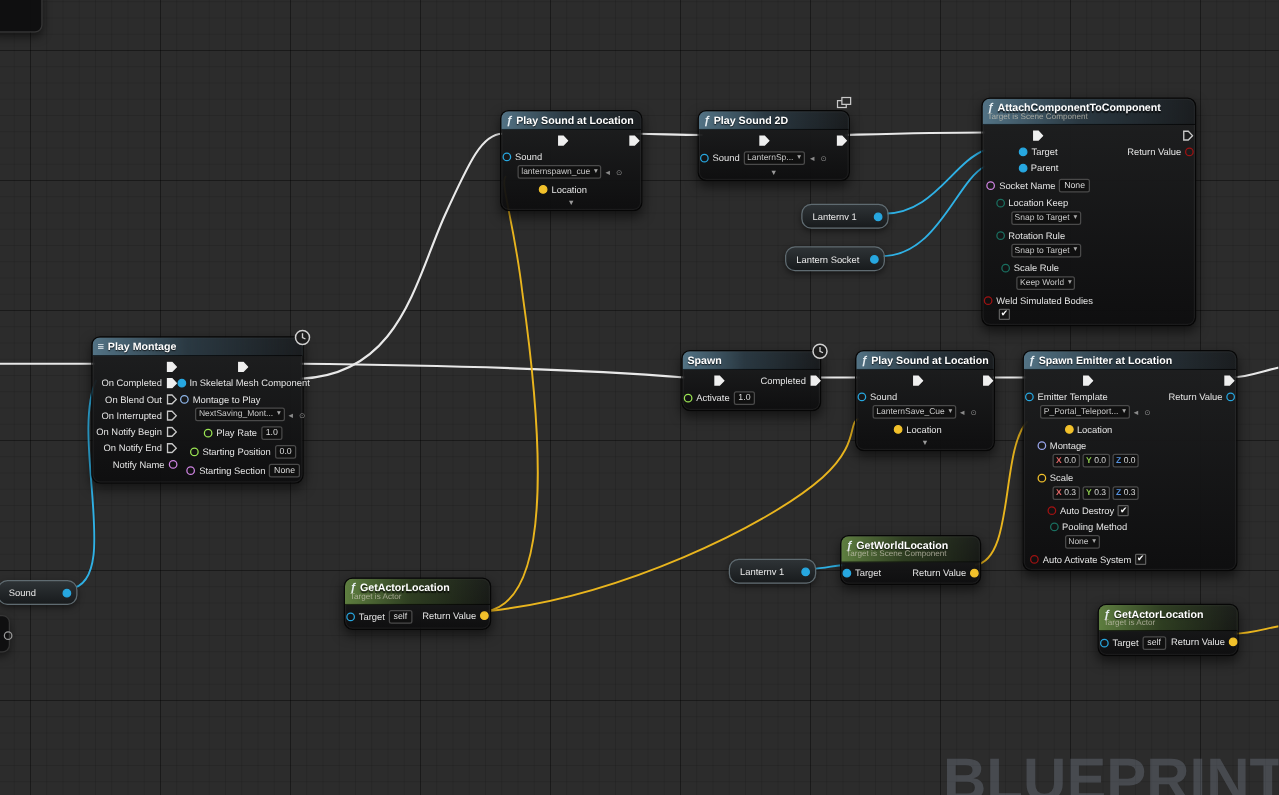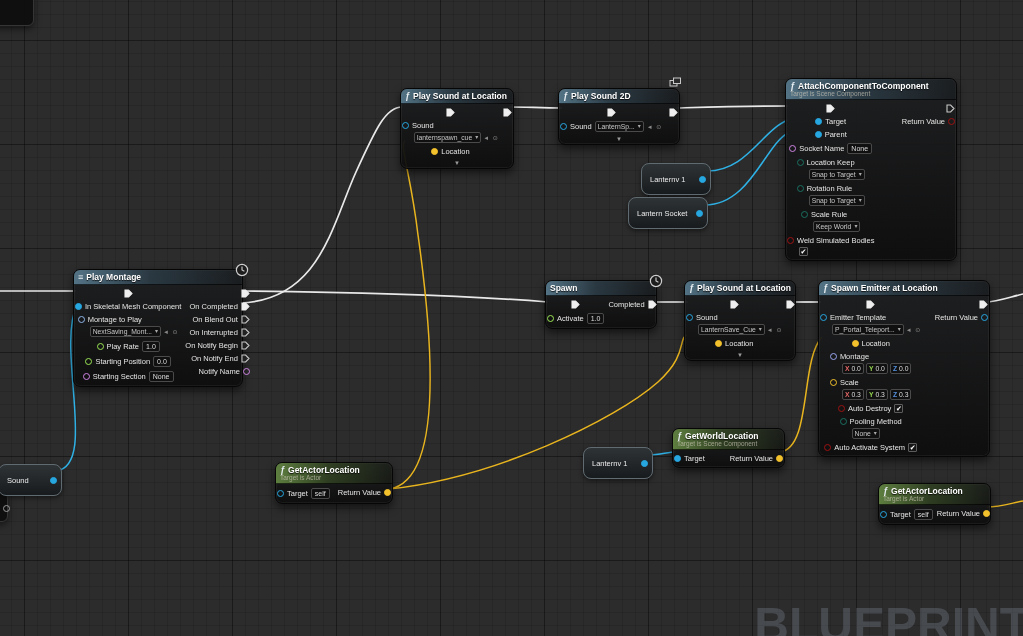--- a/index.html
+++ b/index.html
@@ -48,21 +48,21 @@
   .ddt{overflow:hidden;text-overflow:ellipsis;white-space:nowrap;max-width:66px}
   .caret{font-size:6px;color:#aaa}
   .aicons{font-size:6px;color:#8a8a8a;letter-spacing:1px;white-space:nowrap}
   .fbox{background:#101010;border:1px solid #4a4a4a;border-radius:2px;padding:0 2px;font-size:6.8px;line-height:9px;color:#ddd;display:inline-flex;gap:2px}
   .ax{font-weight:bold}
   .axX{color:#e06666}.axY{color:#93d34f}.axZ{color:#5592e0}
   .cb{width:9px;height:9px;background:#151515;border:1px solid #5d5d5d;border-radius:1px;display:inline-flex;align-items:center;justify-content:center;font-size:7px;color:#fff;line-height:9px}
   .collapse{text-align:center;color:#9a9a9a;font-size:6px;padding:0 0 2px}
   .clock{position:absolute;top:-7px;right:-7px}
   .screens{position:absolute;top:-12px;right:-3px}
-  .pill{position:absolute;height:32px;background:linear-gradient(#2e3336,#181b1d);border:1px solid #5f6b71;
+  .pill{position:absolute;height:20px;background:linear-gradient(#2e3336,#181b1d);border:1px solid #5f6b71;
     border-radius:8px;display:flex;align-items:center;gap:4px;padding:0 4px 0 8px;font-size:7.5px;color:#eaeaea;
     box-shadow:0 2px 5px rgba(0,0,0,.5)}
   .ptitle{white-space:nowrap}
   .stub{position:absolute;background:rgba(14,14,15,.95);border:1px solid #353535;border-radius:6px;
     box-shadow:0 3px 7px rgba(0,0,0,.5)}
   .stubpin{position:absolute;right:-3px;top:12px}
 </style>
 </head>
 <body>
 
@@ -261,20 +261,61 @@
         </div>
       </div>
       <div class="node impure" style="left: 73px; top: 269px; width: 170px;">
         <div class="hdr">
           <div class="hrow">
             <span class="hico">≡</span>
             <span class="htitle">Play Montage</span>
           </div>
         </div>
         <div class="body">
+          <div class="col right">
+            <div class="prow">
+              <svg class="pex" width="9" height="9" viewBox="0 0 9 9">
+                <path d="M1,1 L4.6,1 L8,4.5 L4.6,8 L1,8 Z" fill="#efefef" stroke="#efefef" stroke-width="1.1"></path>
+              </svg>
+            </div>
+            <div class="prow">
+              <svg class="pex" width="9" height="9" viewBox="0 0 9 9">
+                <path d="M1,1 L4.6,1 L8,4.5 L4.6,8 L1,8 Z" fill="#efefef" stroke="#efefef" stroke-width="1.1"></path>
+              </svg>
+              <span class="plabel">On Completed</span>
+            </div>
+            <div class="prow">
+              <svg class="pex" width="9" height="9" viewBox="0 0 9 9">
+                <path d="M1,1 L4.6,1 L8,4.5 L4.6,8 L1,8 Z" fill="none" stroke="#c8c8c8" stroke-width="1.1"></path>
+              </svg>
+              <span class="plabel">On Blend Out</span>
+            </div>
+            <div class="prow">
+              <svg class="pex" width="9" height="9" viewBox="0 0 9 9">
+                <path d="M1,1 L4.6,1 L8,4.5 L4.6,8 L1,8 Z" fill="none" stroke="#c8c8c8" stroke-width="1.1"></path>
+              </svg>
+              <span class="plabel">On Interrupted</span>
+            </div>
+            <div class="prow">
+              <svg class="pex" width="9" height="9" viewBox="0 0 9 9">
+                <path d="M1,1 L4.6,1 L8,4.5 L4.6,8 L1,8 Z" fill="none" stroke="#c8c8c8" stroke-width="1.1"></path>
+              </svg>
+              <span class="plabel">On Notify Begin</span>
+            </div>
+            <div class="prow">
+              <svg class="pex" width="9" height="9" viewBox="0 0 9 9">
+                <path d="M1,1 L4.6,1 L8,4.5 L4.6,8 L1,8 Z" fill="none" stroke="#c8c8c8" stroke-width="1.1"></path>
+              </svg>
+              <span class="plabel">On Notify End</span>
+            </div>
+            <div class="prow">
+              <span class="pdot" style="border-color:#cf84e2;"></span>
+              <span class="plabel">Notify Name</span>
+            </div>
+          </div>
           <div class="col left">
             <div class="prow">
               <svg class="pex" width="9" height="9" viewBox="0 0 9 9">
                 <path d="M1,1 L4.6,1 L8,4.5 L4.6,8 L1,8 Z" fill="#efefef" stroke="#efefef" stroke-width="1.1"></path>
               </svg>
             </div>
             <div class="prow">
               <span class="pdot" style="border-color:#27a7e0;background:#27a7e0;"></span>
               <span class="plabel">In Skeletal Mesh Component</span>
             </div>
@@ -298,61 +339,20 @@
             </div>
             <div class="prow">
               <span class="pdot" style="border-color:#9be553;"></span>
               <span class="plabel">Starting Position</span>
               <span class="vbox">0.0</span>
             </div>
             <div class="prow">
               <span class="pdot" style="border-color:#cf84e2;"></span>
               <span class="plabel">Starting Section</span>
               <span class="vbox">None</span>
-            </div>
-          </div>
-          <div class="col right">
-            <div class="prow">
-              <svg class="pex" width="9" height="9" viewBox="0 0 9 9">
-                <path d="M1,1 L4.6,1 L8,4.5 L4.6,8 L1,8 Z" fill="#efefef" stroke="#efefef" stroke-width="1.1"></path>
-              </svg>
-            </div>
-            <div class="prow">
-              <svg class="pex" width="9" height="9" viewBox="0 0 9 9">
-                <path d="M1,1 L4.6,1 L8,4.5 L4.6,8 L1,8 Z" fill="#efefef" stroke="#efefef" stroke-width="1.1"></path>
-              </svg>
-              <span class="plabel">On Completed</span>
-            </div>
-            <div class="prow">
-              <svg class="pex" width="9" height="9" viewBox="0 0 9 9">
-                <path d="M1,1 L4.6,1 L8,4.5 L4.6,8 L1,8 Z" fill="none" stroke="#c8c8c8" stroke-width="1.1"></path>
-              </svg>
-              <span class="plabel">On Blend Out</span>
-            </div>
-            <div class="prow">
-              <svg class="pex" width="9" height="9" viewBox="0 0 9 9">
-                <path d="M1,1 L4.6,1 L8,4.5 L4.6,8 L1,8 Z" fill="none" stroke="#c8c8c8" stroke-width="1.1"></path>
-              </svg>
-              <span class="plabel">On Interrupted</span>
-            </div>
-            <div class="prow">
-              <svg class="pex" width="9" height="9" viewBox="0 0 9 9">
-                <path d="M1,1 L4.6,1 L8,4.5 L4.6,8 L1,8 Z" fill="none" stroke="#c8c8c8" stroke-width="1.1"></path>
-              </svg>
-              <span class="plabel">On Notify Begin</span>
-            </div>
-            <div class="prow">
-              <svg class="pex" width="9" height="9" viewBox="0 0 9 9">
-                <path d="M1,1 L4.6,1 L8,4.5 L4.6,8 L1,8 Z" fill="none" stroke="#c8c8c8" stroke-width="1.1"></path>
-              </svg>
-              <span class="plabel">On Notify End</span>
-            </div>
-            <div class="prow">
-              <span class="pdot" style="border-color:#cf84e2;"></span>
-              <span class="plabel">Notify Name</span>
             </div>
           </div>
         </div>
         <div class="clock"><svg width="14" height="14" viewBox="0 0 14 14">
             <circle cx="7" cy="7" r="5.6" fill="#1d1d1d" stroke="#cfcfcf" stroke-width="1.2"></circle>
             <path d="M7 3.6 L7 7 L9.4 8.2" fill="none" stroke="#cfcfcf" stroke-width="1.1"></path>
           </svg></div>
       </div>
       <div class="node impure" style="left: 545px; top: 280px; width: 112px;">
         <div class="hdr">

